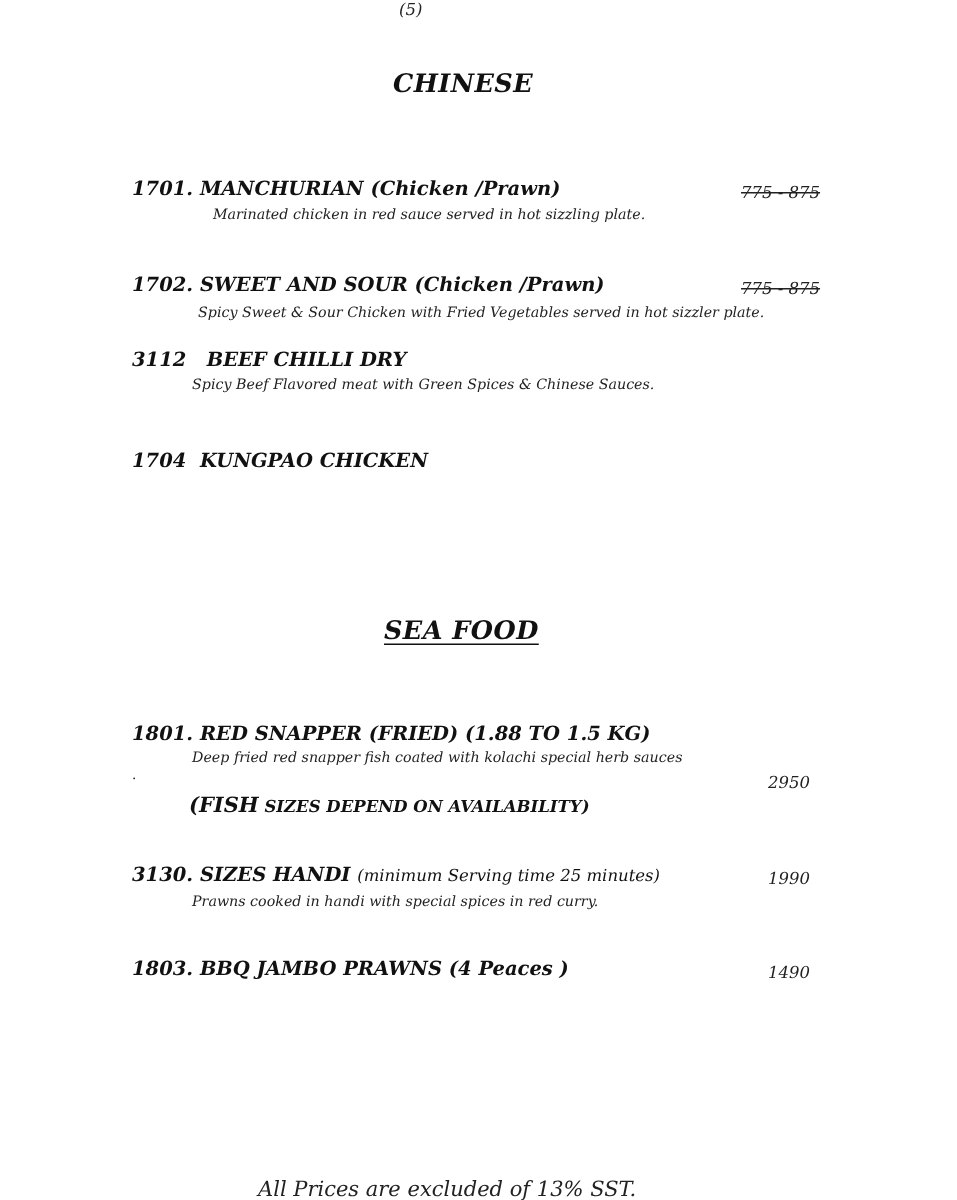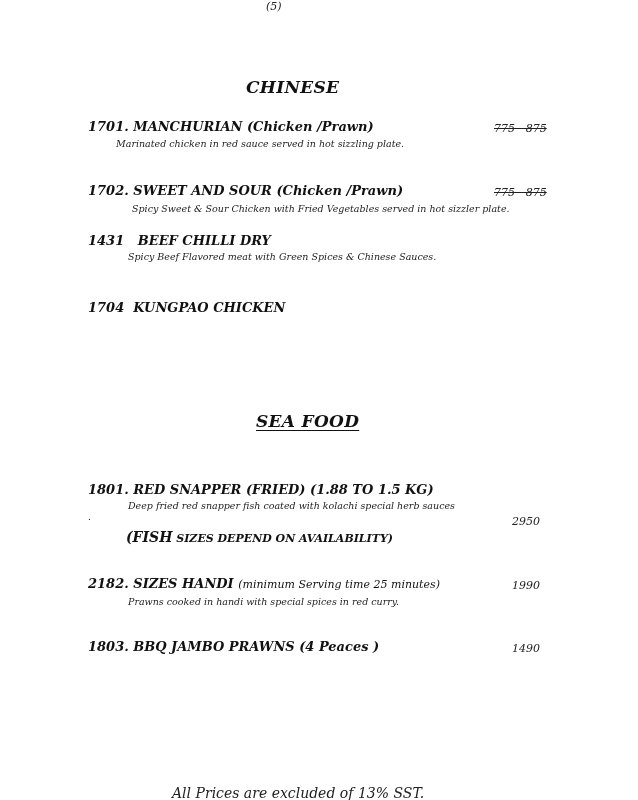--- a/index.html
+++ b/index.html
@@ -16,38 +16,38 @@
   .strike { text-decoration:line-through; }
   .note { font-size:11px; font-style:italic; font-weight:bold; }
   .note .big { font-size:14px; }
   .footer { font-size:14px; font-style:italic; color:#222; }
 </style>
 </head>
 <body>
 
 <div class="abs page-num">(5)</div>
 
-<div class="abs section-title" style="left:246px; top:46px;margin-top:31px;">CHINESE</div>
+<div class="abs section-title" style="left:262px; top:46px;">CHINESE</div>
 
 <div class="abs item-title" style="left:88px; top:119px;">
   <span>1701.</span>
   <span>MANCHURIAN (Chicken /Prawn)</span>
 </div>
 <div class="abs price strike" style="left:494px; top:122px;">775 - 875</div>
-<div class="abs desc" style="left:116px; top:138px;">Marinated chicken in red sauce served in hot sizzling plate.</div>
+<div class="abs desc" style="left:142px; top:138px;">Marinated chicken in red sauce served in hot sizzling plate.</div>
 
 <div class="abs item-title" style="left:88px; top:183px;">
   <span>1702.</span>
   <span>SWEET AND SOUR (Chicken /Prawn)</span>
 </div>
 <div class="abs price strike" style="left:494px; top:186px;">775 - 875</div>
 <div class="abs desc" style="left:132px; top:203px;">Spicy Sweet &amp; Sour Chicken with Fried Vegetables served in hot sizzler plate.</div>
 
 <div class="abs item-title" style="left:88px; top:233px;">
-  <span>1431</span>&nbsp;&nbsp;
+  <span>3112</span>&nbsp;&nbsp;
   <span>BEEF CHILLI DRY</span>
 </div>
 <div class="abs desc" style="left:128px; top:251px;">Spicy Beef Flavored meat with Green Spices &amp; Chinese Sauces.</div>
 
 <div class="abs item-title" style="left:88px; top:300px;">
   <span>1704</span>&nbsp;
   <span>KUNGPAO CHICKEN</span>
 </div>
 
 <div class="abs section-title underline" style="left:256px; top:411px;">SEA FOOD</div>
@@ -57,21 +57,21 @@
   <span>RED SNAPPER (FRIED) (1.88 TO 1.5 KG)</span>
 </div>
 <div class="abs desc" style="left:128px; top:500px;">Deep fried red snapper fish coated with kolachi special herb sauces</div>
 <div class="abs" style="left:88px; top:512px; font-size:9px;">.</div>
 <div class="abs price" style="left:512px; top:515px;">2950</div>
 <div class="abs note" style="left:126px; top:529px;">
   <span class="big">(FISH</span><span> SIZES DEPEND ON AVAILABILITY)</span>
 </div>
 
 <div class="abs item-title" style="left:88px; top:576px;">
-  <span>2182.</span>
+  <span>3130.</span>
   <span>SIZES HANDI</span>
   <span class="paren">(minimum Serving time 25 minutes)</span>
 </div>
 <div class="abs price" style="left:512px; top:579px;">1990</div>
 <div class="abs desc" style="left:128px; top:596px;">Prawns cooked in handi with special spices in red curry.</div>
 
 <div class="abs item-title" style="left:88px; top:639px;text-align:center;">
   <span>1803.</span>
   <span>BBQ JAMBO PRAWNS (4 Peaces )</span>
 </div>

